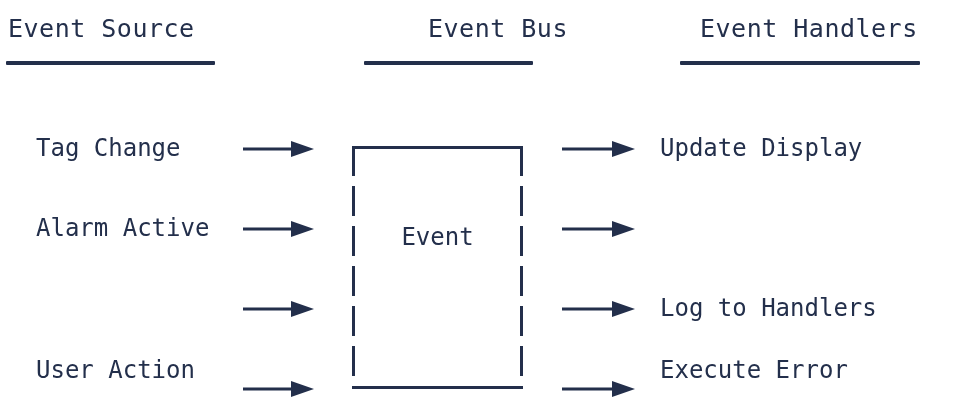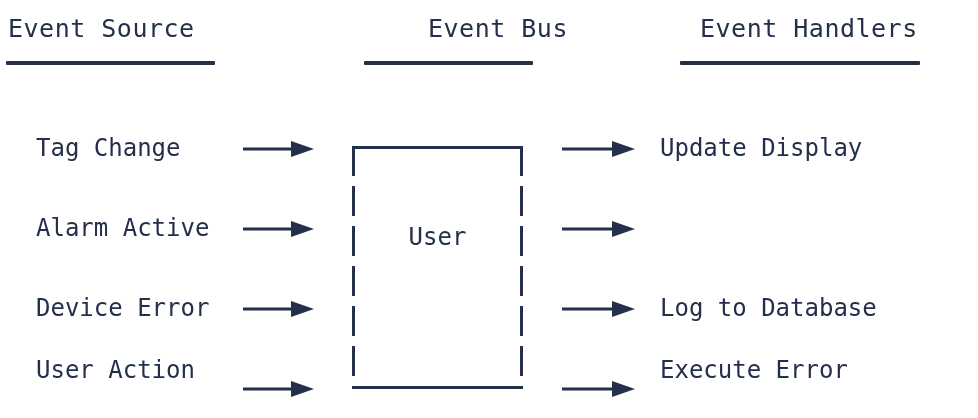--- a/index.html
+++ b/index.html
@@ -156,34 +156,33 @@
       <polygon points="48,3 71,11 48,19" fill="#232f4b"></polygon>
     </svg>
   </div>
   <div class="arrow right-arrow a2">
     <svg width="74" height="22" viewBox="0 0 74 22">
       <line x1="0" y1="11" x2="54" y2="11" stroke="#232f4b" stroke-width="3"></line>
       <polygon points="50,3 73,11 50,19" fill="#232f4b"></polygon>
     </svg>
   </div>
 
-  <div class="row-label left r3">Device Error</div>
   <div class="arrow left-arrow a3">
     <svg width="72" height="22" viewBox="0 0 72 22">
       <line x1="0" y1="11" x2="52" y2="11" stroke="#232f4b" stroke-width="3"></line>
       <polygon points="48,3 71,11 48,19" fill="#232f4b"></polygon>
     </svg>
   </div>
   <div class="arrow right-arrow a3">
     <svg width="74" height="22" viewBox="0 0 74 22">
       <line x1="0" y1="11" x2="54" y2="11" stroke="#232f4b" stroke-width="3"></line>
       <polygon points="50,3 73,11 50,19" fill="#232f4b"></polygon>
     </svg>
   </div>
-  <div class="row-label right r3">Log to Database</div>
+  <div class="row-label right r3">Log to Handlers</div>
 
   <div class="row-label left r4">User Action</div>
   <div class="arrow left-arrow a4">
     <svg width="72" height="22" viewBox="0 0 72 22">
       <line x1="0" y1="11" x2="52" y2="11" stroke="#232f4b" stroke-width="3"></line>
       <polygon points="48,3 71,11 48,19" fill="#232f4b"></polygon>
     </svg>
   </div>
   <div class="arrow right-arrow a4">
     <svg width="74" height="22" viewBox="0 0 74 22">
@@ -192,17 +191,17 @@
     </svg>
   </div>
   <div class="row-label right r4">Execute Error</div>
 
   <div id="bus-box">
     <div class="bus-edge-h" id="bus-edge-top"></div>
     <div class="bus-edge-h" id="bus-edge-bottom"></div>
     <div class="bus-edge-v" id="bus-edge-left"></div>
     <div class="bus-edge-v" id="bus-edge-right"></div>
     <div id="bus-label">
-      <span>User</span>
+      <span>Event</span>
     </div>
   </div>
 
 </div>
 
 </body></html>

